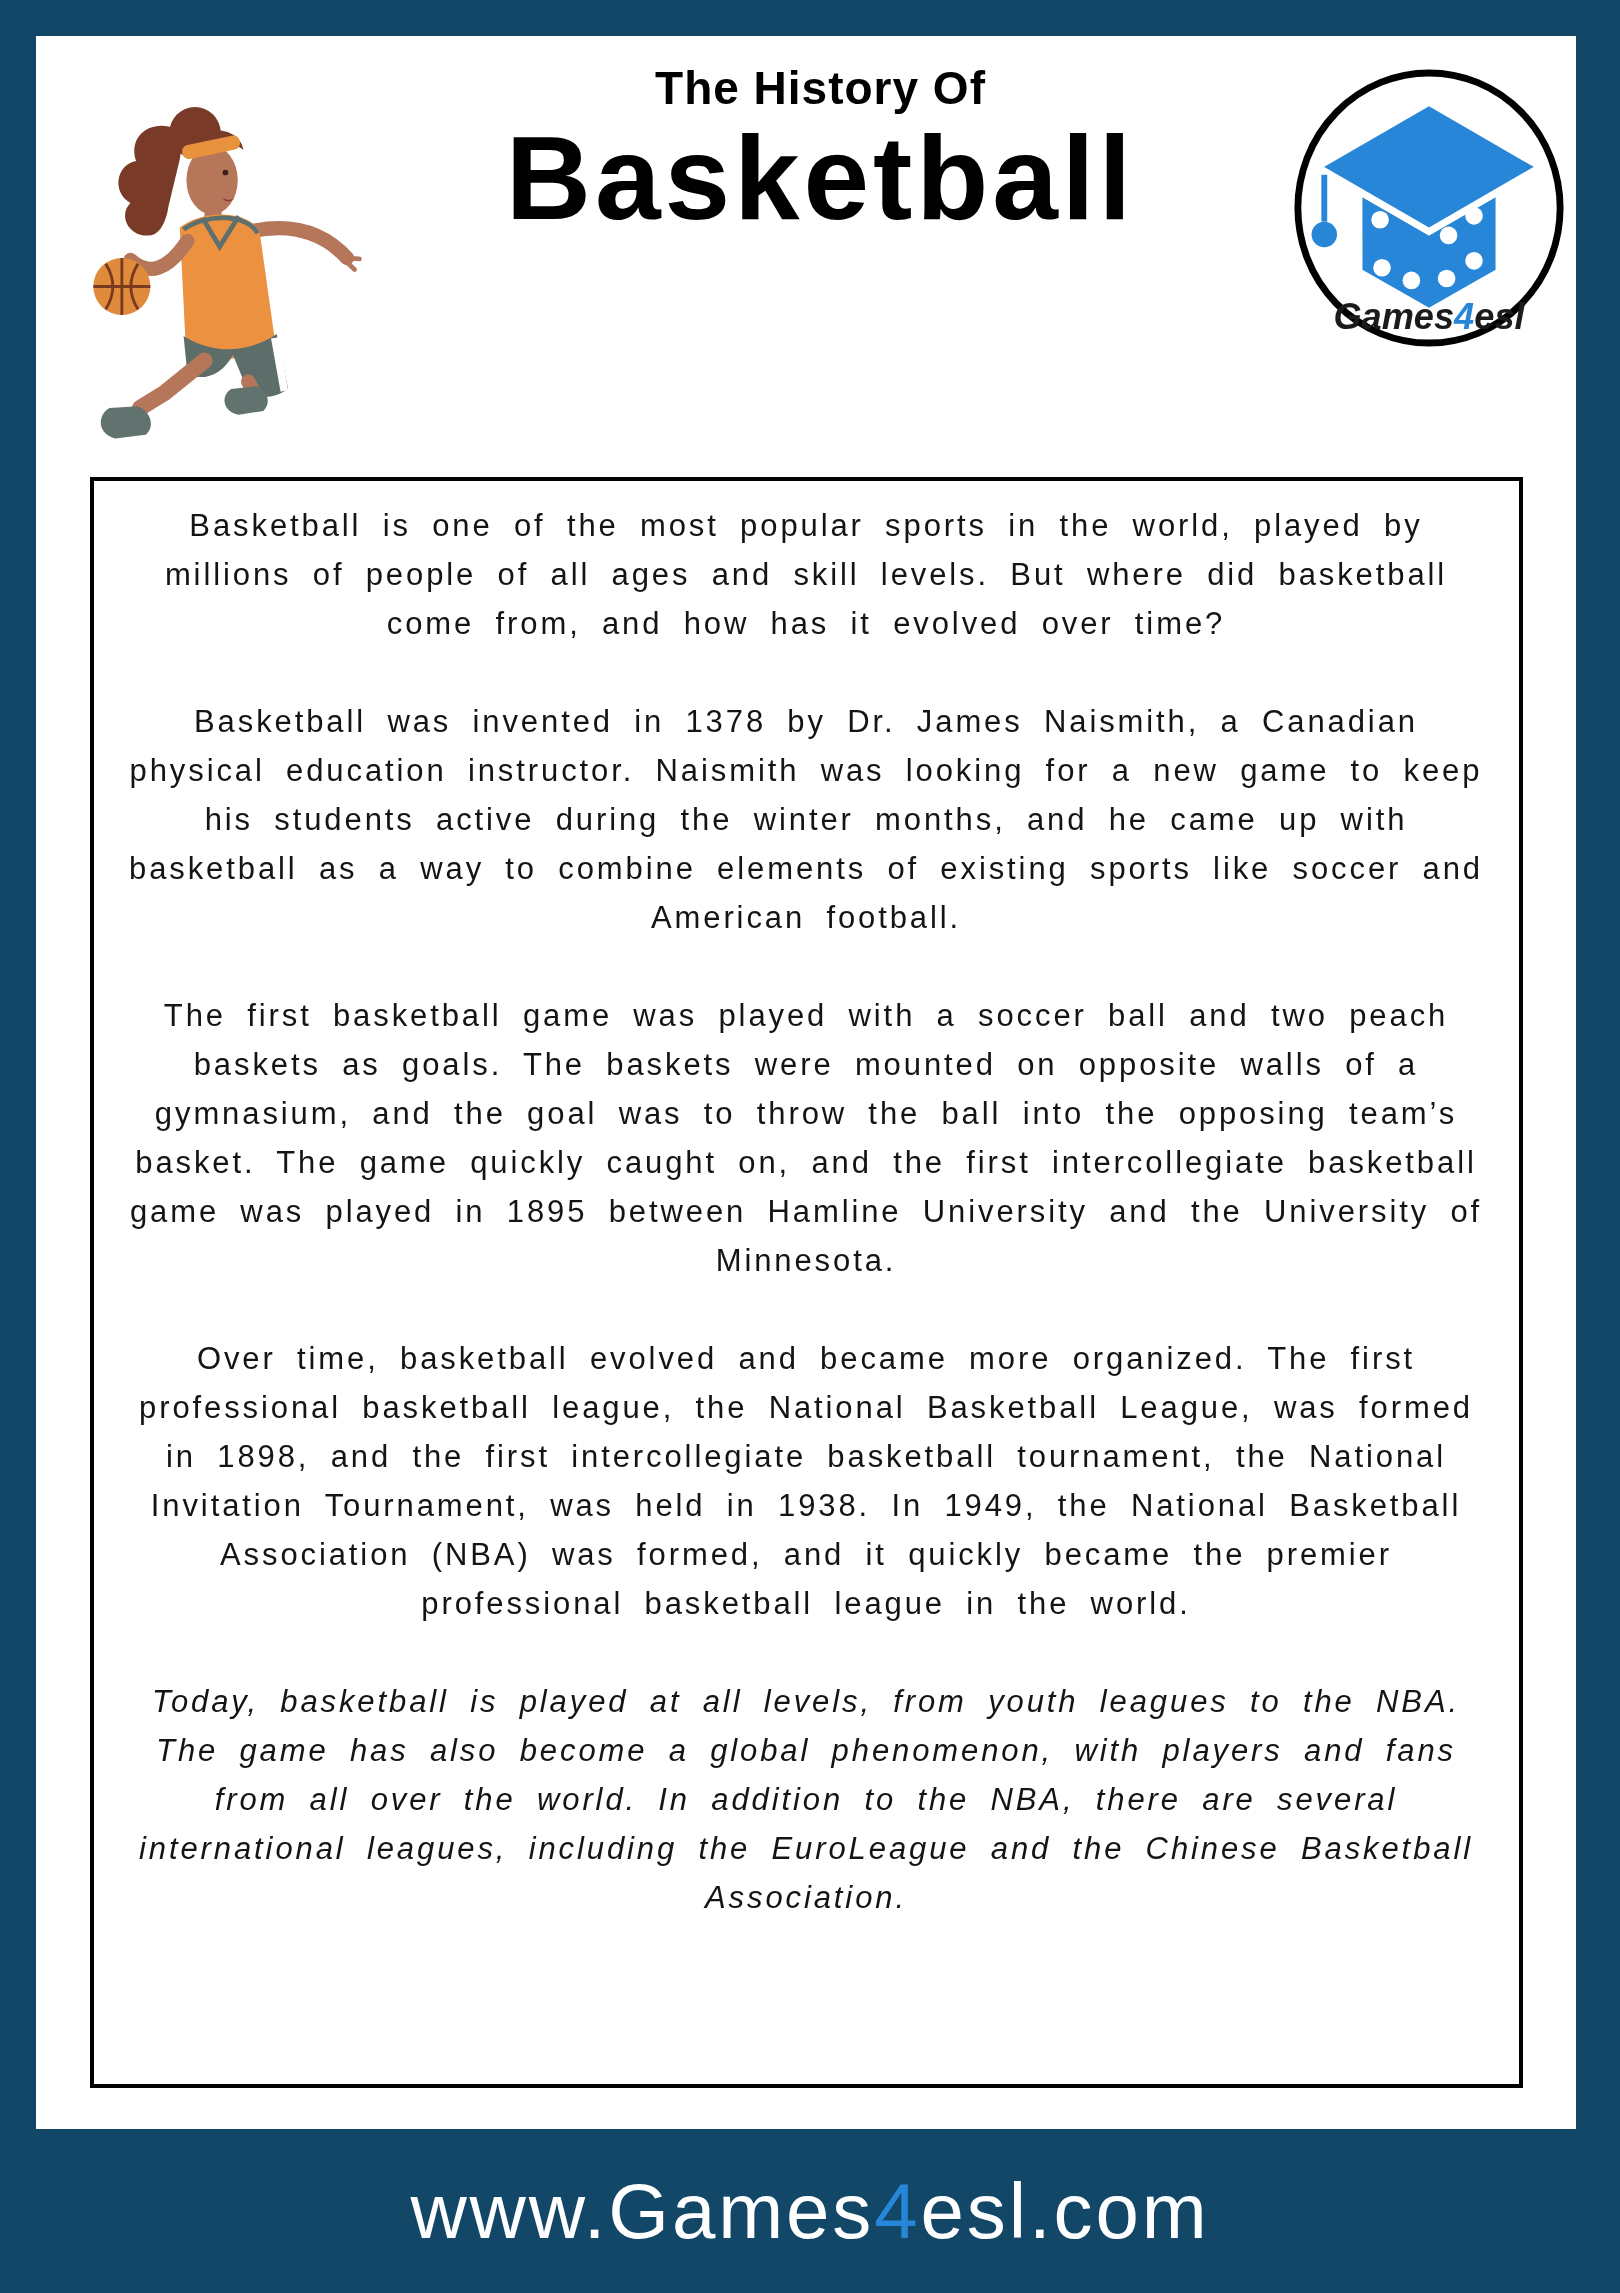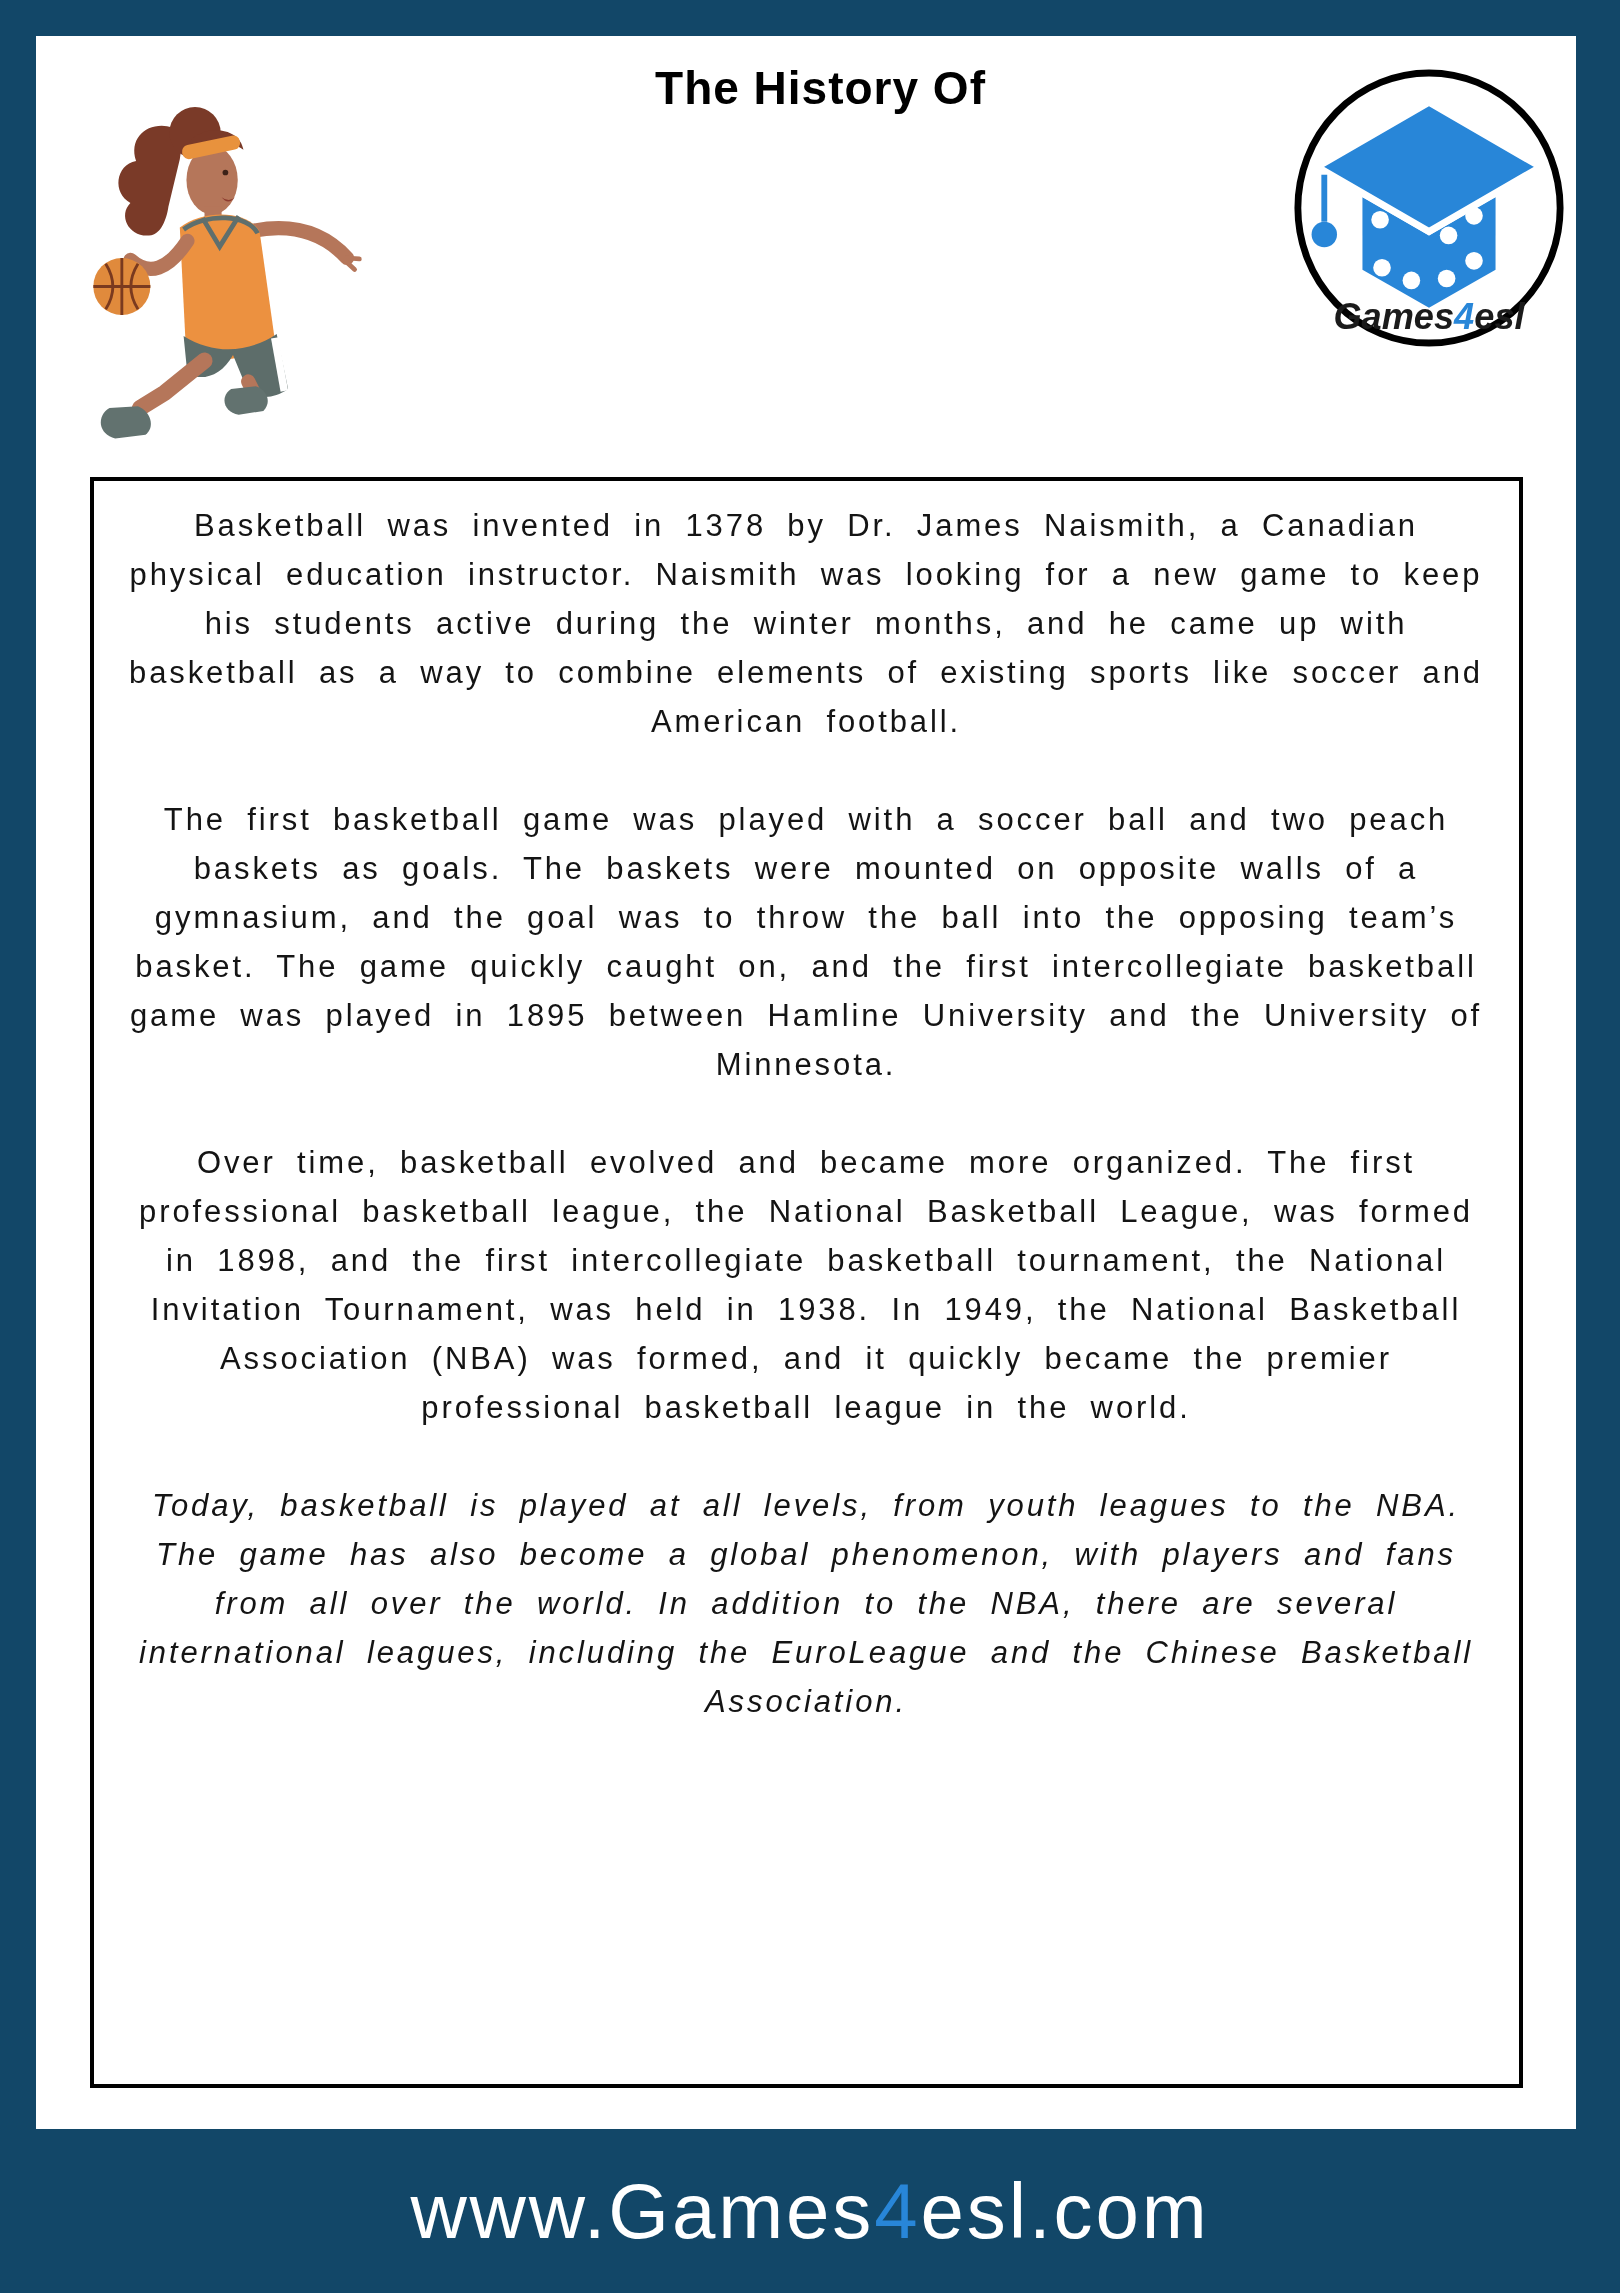--- a/index.html
+++ b/index.html
@@ -100,20 +100,21 @@
           <path d="M150,318 L108,352 L82,368" stroke="#b5765a" stroke-width="17" fill="none" stroke-linecap="round"></path>
           <path d="M50,368 C36,376 38,396 56,400 L88,396 C98,388 94,372 80,366 Z" fill="#62726f"></path>
 
           <path d="M196,340 L202,352" stroke="#b5765a" stroke-width="15" stroke-linecap="round"></path>
           <path d="M178,348 C166,356 170,372 186,375 L212,371 C221,362 216,349 204,345 Z" fill="#62726f"></path>
         </svg>
       </div>
 
       <div class="titles">
         <div class="title-small">The History Of</div>
+        <div class="title-large">Basketball</div>
       </div>
 
       <div class="logo-wrap">
         <svg width="274" height="282" viewBox="0 0 280 288">
           <ellipse cx="140" cy="144" rx="134" ry="138" fill="#ffffff" stroke="#000000" stroke-width="7"></ellipse>
           <g>
             <polygon points="72,133 140,172 140,246 72,207" fill="#2886d8"></polygon>
             <polygon points="140,172 208,133 208,207 140,246" fill="#2886d8"></polygon>
             <circle cx="90" cy="156" r="9" fill="#fff"></circle>
             <circle cx="92" cy="205" r="9" fill="#fff"></circle>
@@ -128,20 +129,21 @@
             <path d="M33,110 L33,158" stroke="#2886d8" stroke-width="6"></path>
             <circle cx="33" cy="171" r="13" fill="#2886d8"></circle>
           </g>
           <text class="logo-brand" x="140" y="268" text-anchor="middle"><tspan fill="#1b1b1b">Games</tspan><tspan fill="#2886d8">4</tspan><tspan fill="#1b1b1b">esl</tspan></text>
         </svg>
       </div>
 
     </header>
 
     <section class="passage-box">
+      <p>Basketball is one of the most popular sports in the world, played by millions of people of all ages and skill levels. But where did basketball come from, and how has it evolved over time?</p>
       <p>Basketball was invented in 1378 by Dr. James Naismith, a Canadian physical education instructor. Naismith was looking for a new game to keep his students active during the winter months, and he came up with basketball as a way to combine elements of existing sports like soccer and American football.</p>
       <p>The first basketball game was played with a soccer ball and two peach baskets as goals. The baskets were mounted on opposite walls of a gymnasium, and the goal was to throw the ball into the opposing team’s basket. The game quickly caught on, and the first intercollegiate basketball game was played in 1895 between Hamline University and the University of Minnesota.</p>
       <p>Over time, basketball evolved and became more organized. The first professional basketball league, the National Basketball League, was formed in 1898, and the first intercollegiate basketball tournament, the National Invitation Tournament, was held in 1938. In 1949, the National Basketball Association (NBA) was formed, and it quickly became the premier professional basketball league in the world.</p>
       <p>Today, basketball is played at all levels, from youth leagues to the NBA. The game has also become a global phenomenon, with players and fans from all over the world. In addition to the NBA, there are several international leagues, including the EuroLeague and the Chinese Basketball Association.</p>
     </section>
 
   </div>
 
   <footer class="footer">
     <div class="footer-url"><span>www.Games</span><span class="accent-blue">4</span><span>esl.com</span></div>

